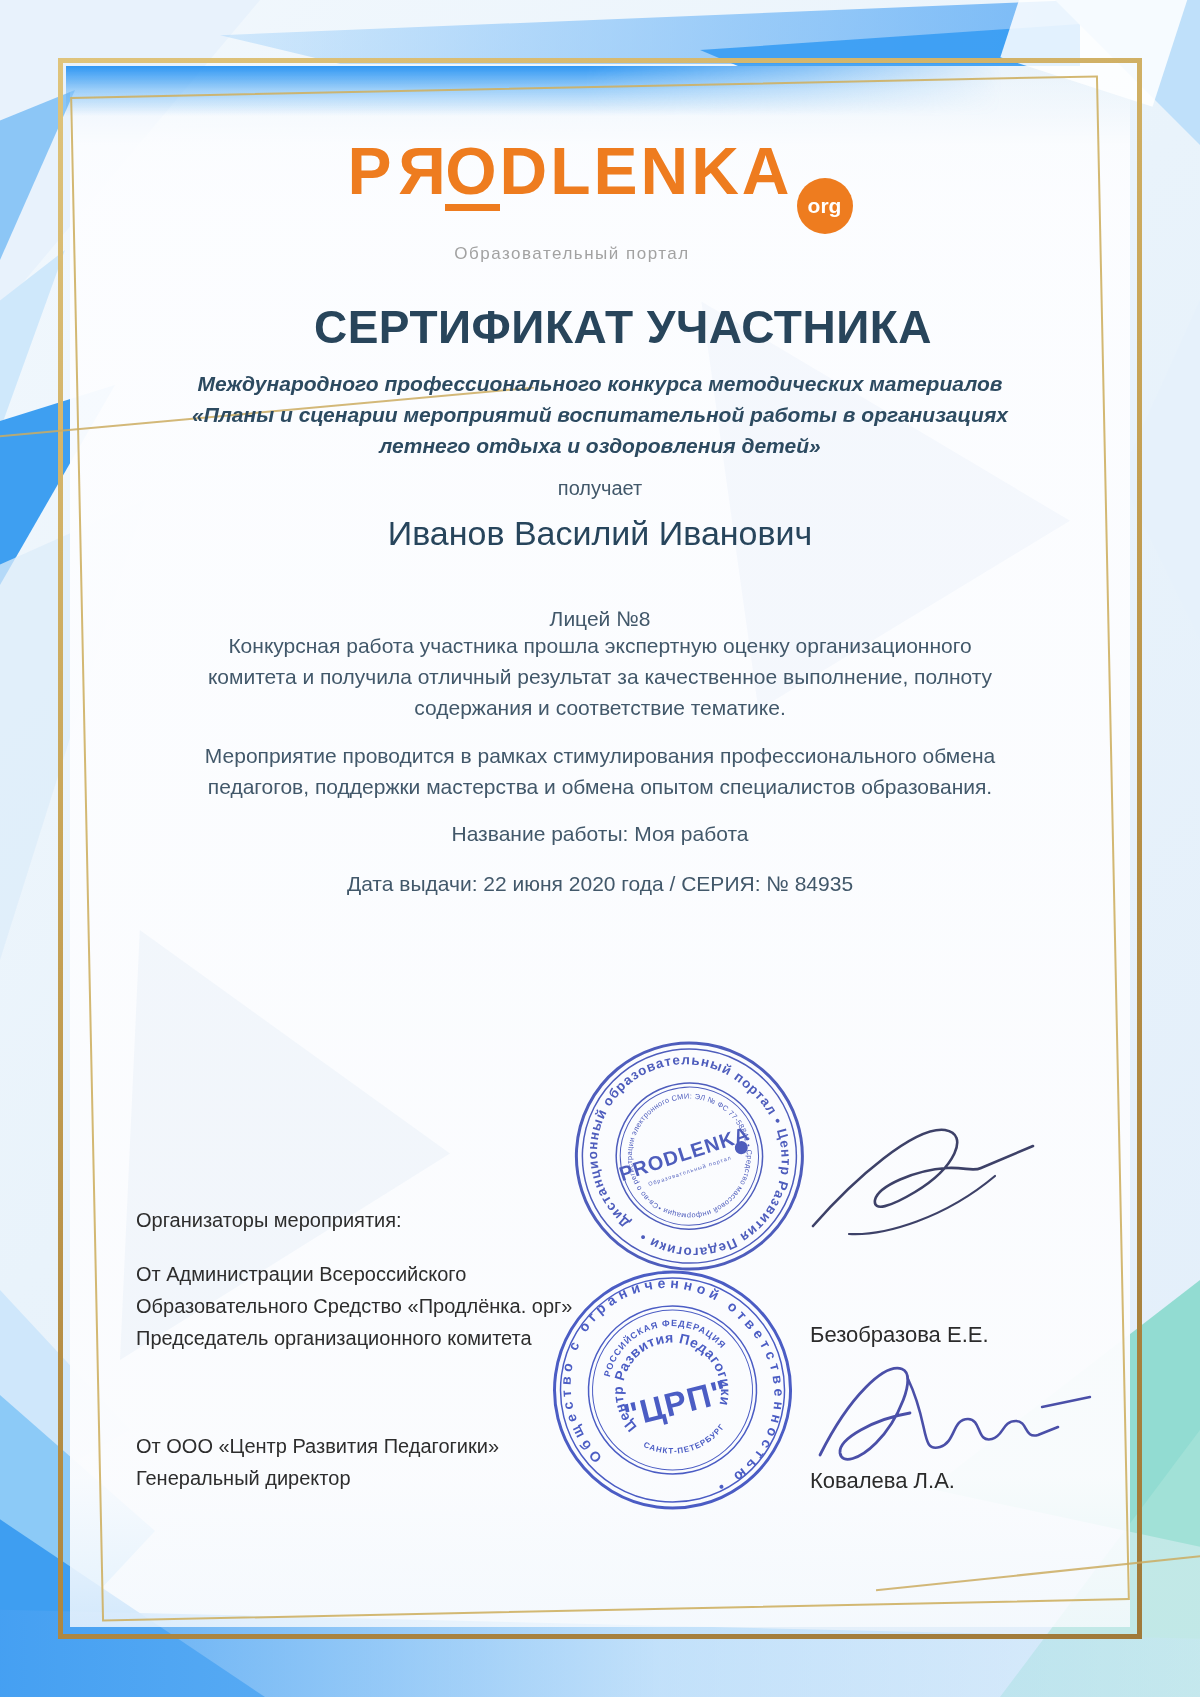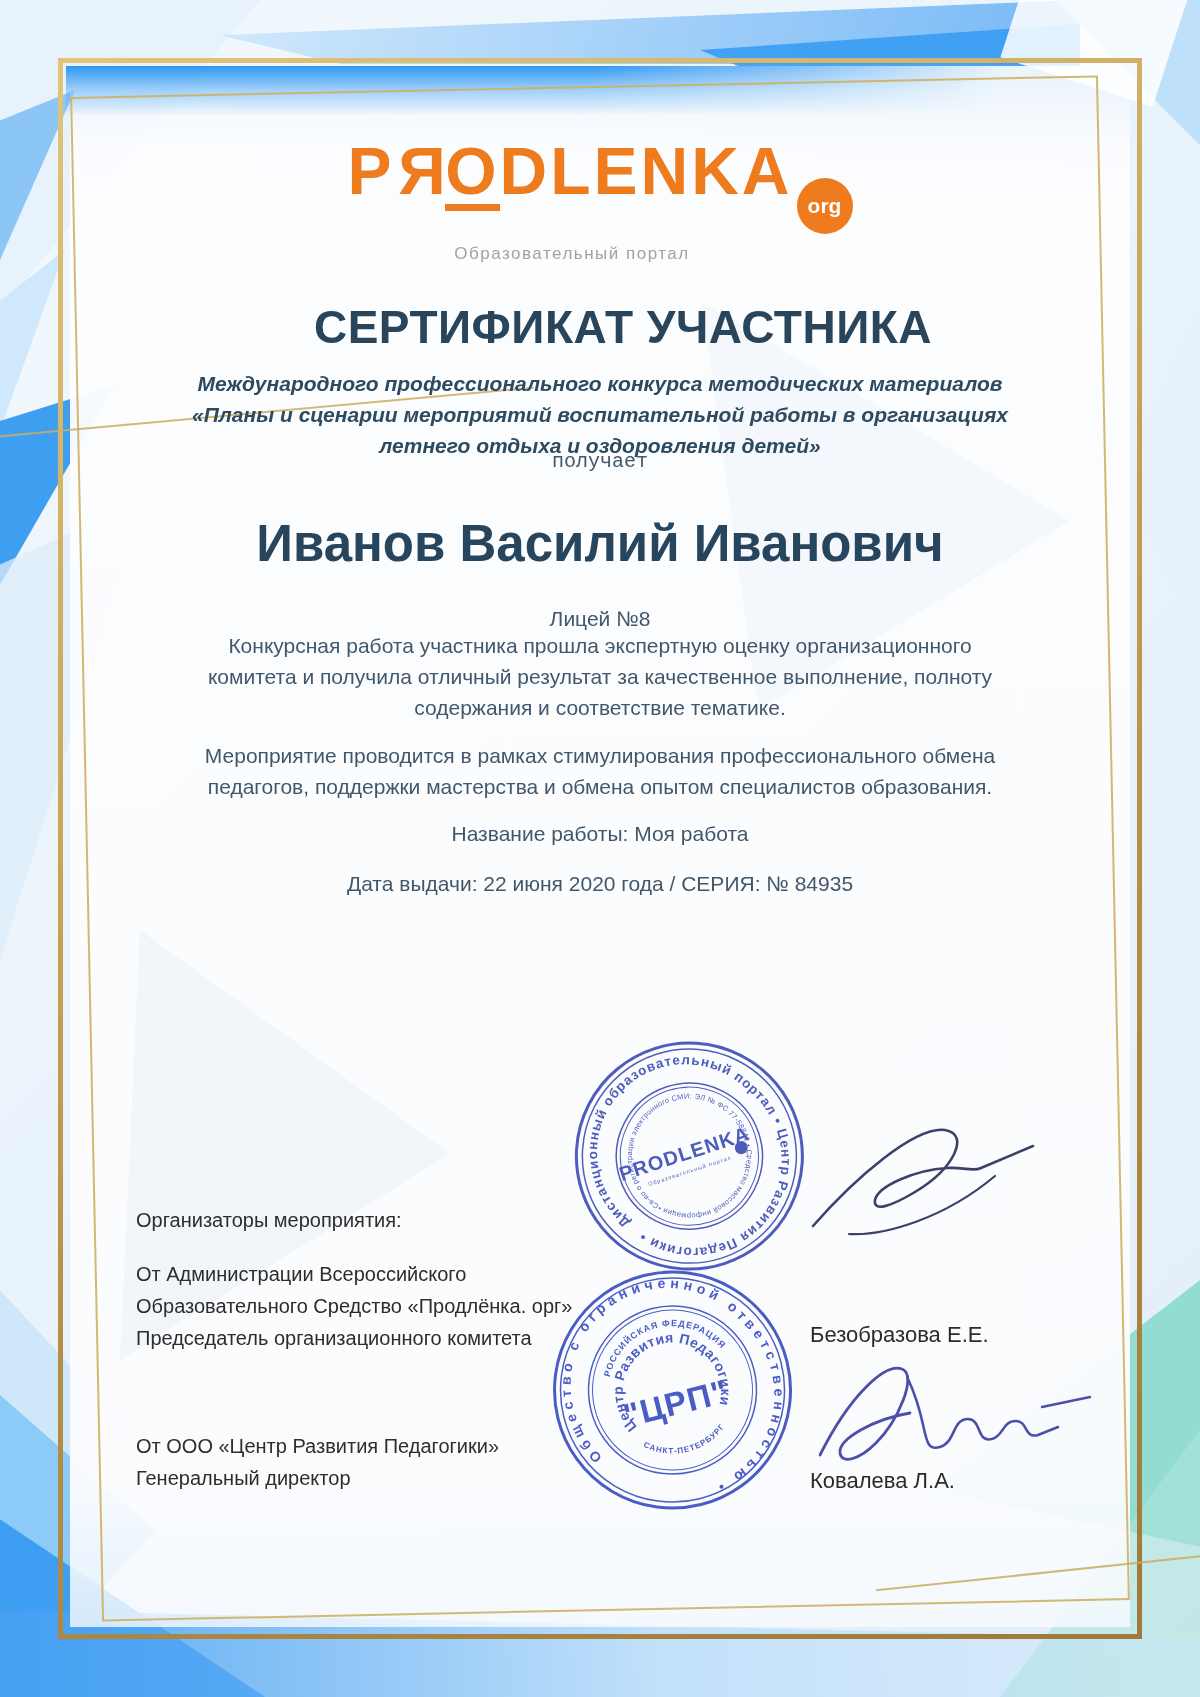--- a/index.html
+++ b/index.html
@@ -40,21 +40,21 @@
   .logo-letter.underl{border-bottom:7px solid #ee7c1f;}
   .logo-badge{
     width:56px;height:56px;border-radius:50%;background:#ee7c1f;color:#fff;
     display:flex;align-items:center;justify-content:center;font-size:21px;font-weight:bold;
     margin-left:4px;margin-top:40px;
   }
   .logo-tagline{margin-top:10px;font-size:17px;letter-spacing:1.5px;color:#a2a2a2;transform:translateX(-28px);}
   .title{font-size:46px;font-weight:bold;color:#28455b;letter-spacing:.5px;}
   .comp{font-size:21px;font-weight:bold;color:#2c4a60;line-height:31px;font-style:italic;}
   .body-t{font-size:21px;color:#42586a;line-height:31px;}
-  .name{font-size:51px;font-weight:bold;color:#27455c;}
+  .name{font-size:34px;font-weight:normal;color:#27455c;}
   .left-t{position:absolute;text-align:left;font-size:20px;color:#2d2d2d;line-height:32px;}
   .sig-name{position:absolute;font-size:22px;color:#2b2b2b;}
   .stamp{position:absolute;opacity:.86;}
 </style>
 </head>
 <body>
 
 <div class="page">
 
   <div class="shape" style="left:0;top:0;width:260px;height:310px;background:#e8f2fc;clip-path:polygon(0 0,100% 0,0 100%);"></div>
@@ -96,21 +96,21 @@
   </div>
 
   <div class="c title" style="top:300px;margin-left:23px;">СЕРТИФИКАТ УЧАСТНИКА</div>
 
   <div class="c comp" style="top:368px;">
     <div>Международного профессионального конкурса методических материалов</div>
     <div>«Планы и сценарии мероприятий воспитательной работы в организациях</div>
     <div>летнего отдыха и оздоровления детей»</div>
   </div>
 
-  <div class="c body-t" style="top:446px;font-size:20px;font-family:Liberation Mono, monospace;">получает</div>
+  <div class="c body-t" style="top:473px;font-size:20px;">получает</div>
 
   <div class="c name" style="top:514px;">Иванов Василий Иванович</div>
 
   <div class="c body-t" style="top:603px;">Лицей №8</div>
 
   <div class="c body-t" style="top:630px;">
     <div>Конкурсная работа участника прошла экспертную оценку организационного</div>
     <div>комитета и получила отличный результат за качественное выполнение, полноту</div>
     <div>содержания и соответствие тематике.</div>
   </div>

